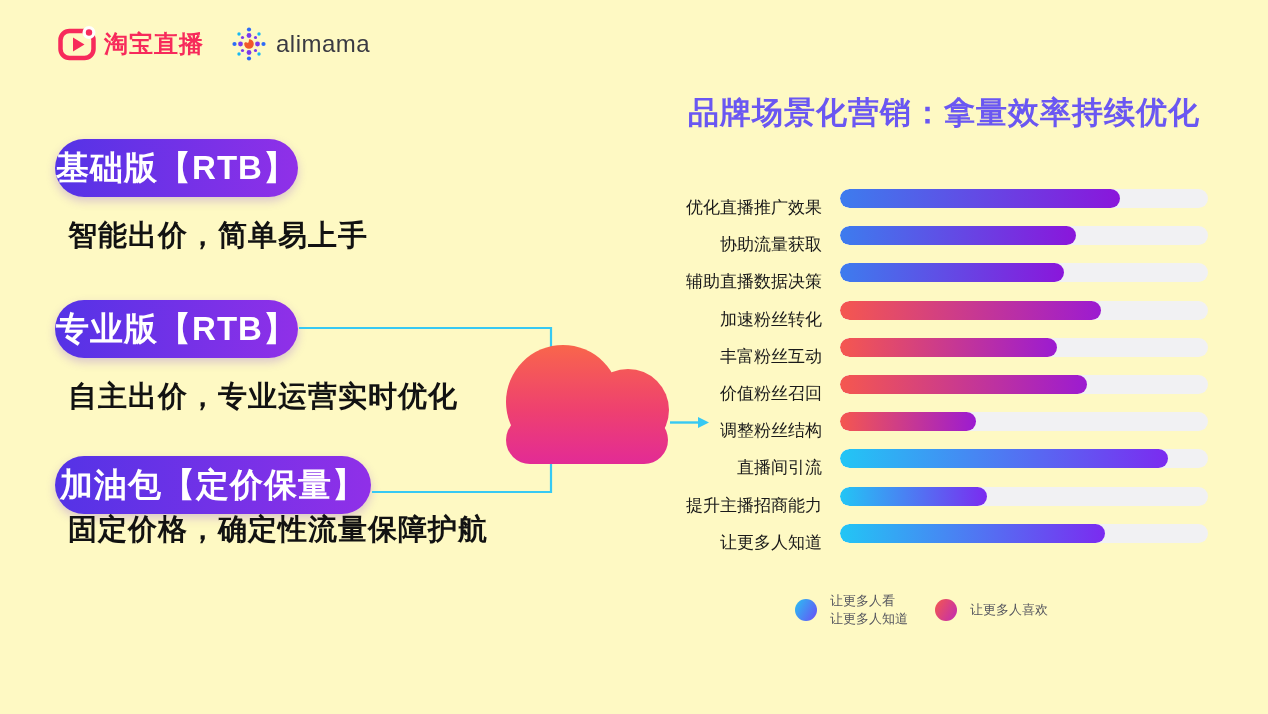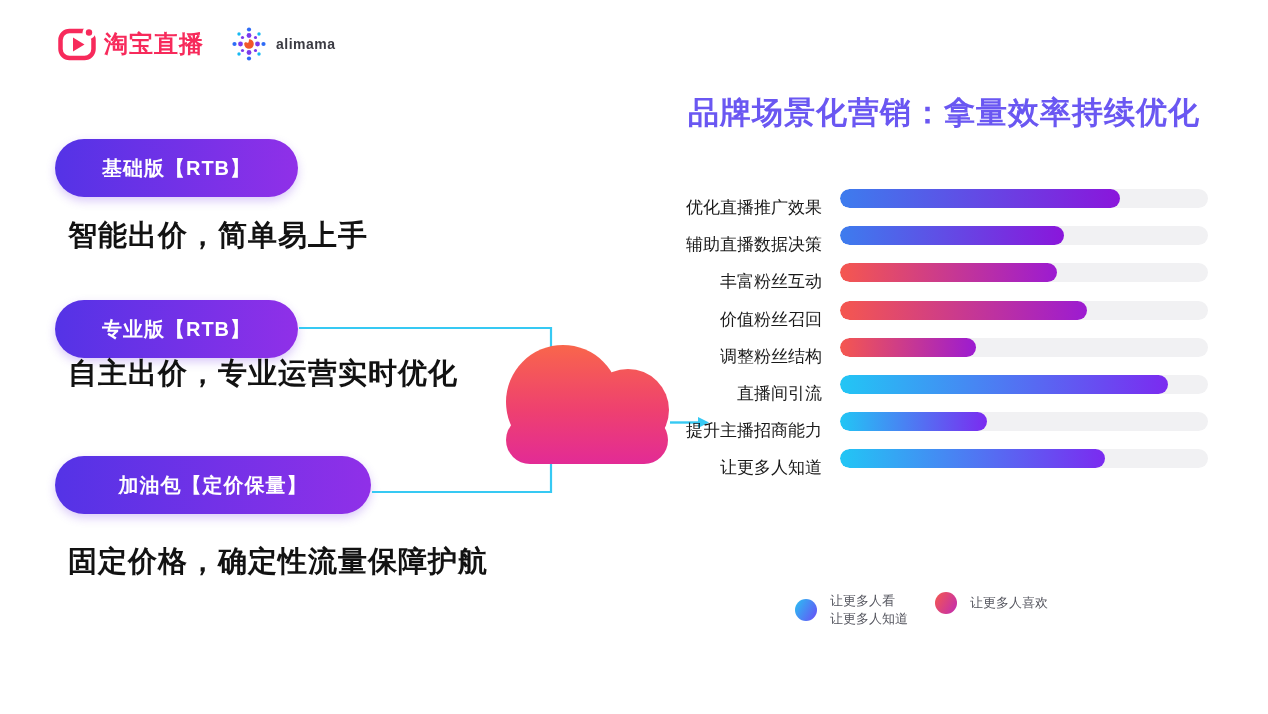--- a/index.html
+++ b/index.html
@@ -1,54 +1,54 @@
 <!DOCTYPE html>
 <html><head>
 <meta charset="utf-8">
 <style>
   html,body{margin:0;padding:0;background:#e8e8e8;}
   .slide{
-    position:relative; width:1268px; height:714px; background:#ffffff;
+    position:relative; width:1268px; height:714px; background:#fef9c3;
     overflow:hidden; font-family:"Liberation Sans", sans-serif; margin:0 auto;
   }
   
   .brandbar{position:absolute;left:57px;top:24px;display:flex;align-items:center;gap:26px;}
   .tb-logo{display:flex;align-items:center;gap:7px;}
   .tb-text{font-size:24px;font-weight:800;color:#F72A5B;letter-spacing:1px;}
   .am-logo{display:flex;align-items:center;gap:8px;}
-  .am-text{font-size:14px;font-weight:700;color:#3A3A42;letter-spacing:.5px;}
+  .am-text{font-size:24px;font-weight:400;color:#3A3A42;letter-spacing:.5px;}
   
   .pill{
     position:absolute;left:55px;height:58px;border-radius:29px;
     background:linear-gradient(92deg,#5433E6,#9030E8);
     display:flex;align-items:center;justify-content:center;
-    color:#fff;font-size:20px;font-weight:800;letter-spacing:1px;
+    color:#fff;font-size:33px;font-weight:800;letter-spacing:1px;
     box-shadow:0 4px 10px rgba(110,48,230,.25);
   }
   .pill-0{top:139px;width:243px;}
   .pill-1{top:300px;width:243px;}
   .pill-2{top:456px;width:316px;}
   .pdesc{position:absolute;left:68px;font-size:29px;font-weight:700;color:#121212;letter-spacing:1px;white-space:nowrap;font-family:Liberation Serif, serif;}
   .pdesc-0{top:216px;}
-  .pdesc-1{top:354px;}
-  .pdesc-2{top:542px;}
+  .pdesc-1{top:377px;}
+  .pdesc-2{top:510px;}
   
   .overlay{position:absolute;left:0;top:0;pointer-events:none;}
   
   .chart-title{
     position:absolute;left:678px;top:92px;width:532px;text-align:center;
     font-size:31px;font-weight:800;color:#6A57F2;letter-spacing:1px;white-space:nowrap;
   }
   .chart-rows{position:absolute;left:680px;top:189px;width:528px;display:flex;flex-direction:column;gap:18.2px;}
   .crow{display:flex;align-items:center;height:19px;}
   .clabel{width:142px;text-align:right;font-size:17px;font-weight:500;color:#1a1a1a;white-space:nowrap;flex:none;margin-top:18px;}
   .ctrack{margin-left:18px;width:368px;height:19px;border-radius:10px;background:#F1F1F3;overflow:hidden;flex:none;}
   .cfill{height:100%;border-radius:10px;}
   
-  .legend{position:absolute;left:795px;top:592px;display:flex;align-items:flex-start;gap:27px;}
+  .legend{position:absolute;left:795px;top:592px;display:flex;align-items:center;gap:27px;}
   .litem{display:flex;align-items:center;gap:13px;}
   .ldot{width:22px;height:22px;border-radius:50%;flex:none;}
   .ltext{font-size:13px;line-height:18px;color:#54555E;white-space:nowrap;}
 </style>
 </head>
 <body>
 
 <div class="slide">
 
   <div class="brandbar">
@@ -132,23 +132,35 @@
 
   <div class="chart-title">品牌场景化营销：拿量效率持续优化</div>
   <div class="chart-rows">
       <div class="crow">
         <div class="clabel">优化直播推广效果</div>
         <div class="ctrack">
           <div class="cfill" style="width: 76%; background: linear-gradient(90deg, rgb(61, 124, 238), rgb(138, 22, 219));"></div>
         </div>
       </div>
       <div class="crow">
+        <div class="clabel">协助流量获取</div>
+        <div class="ctrack">
+          <div class="cfill" style="width: 64%; background: linear-gradient(90deg, rgb(61, 124, 238), rgb(138, 22, 219));"></div>
+        </div>
+      </div>
+      <div class="crow">
         <div class="clabel">辅助直播数据决策</div>
         <div class="ctrack">
           <div class="cfill" style="width: 61%; background: linear-gradient(90deg, rgb(61, 124, 238), rgb(138, 22, 219));"></div>
+        </div>
+      </div>
+      <div class="crow">
+        <div class="clabel">加速粉丝转化</div>
+        <div class="ctrack">
+          <div class="cfill" style="width: 71%; background: linear-gradient(90deg, rgb(245, 87, 79), rgb(156, 27, 209));"></div>
         </div>
       </div>
       <div class="crow">
         <div class="clabel">丰富粉丝互动</div>
         <div class="ctrack">
           <div class="cfill" style="width: 59%; background: linear-gradient(90deg, rgb(245, 87, 79), rgb(156, 27, 209));"></div>
         </div>
       </div>
       <div class="crow">
         <div class="clabel">价值粉丝召回</div>

